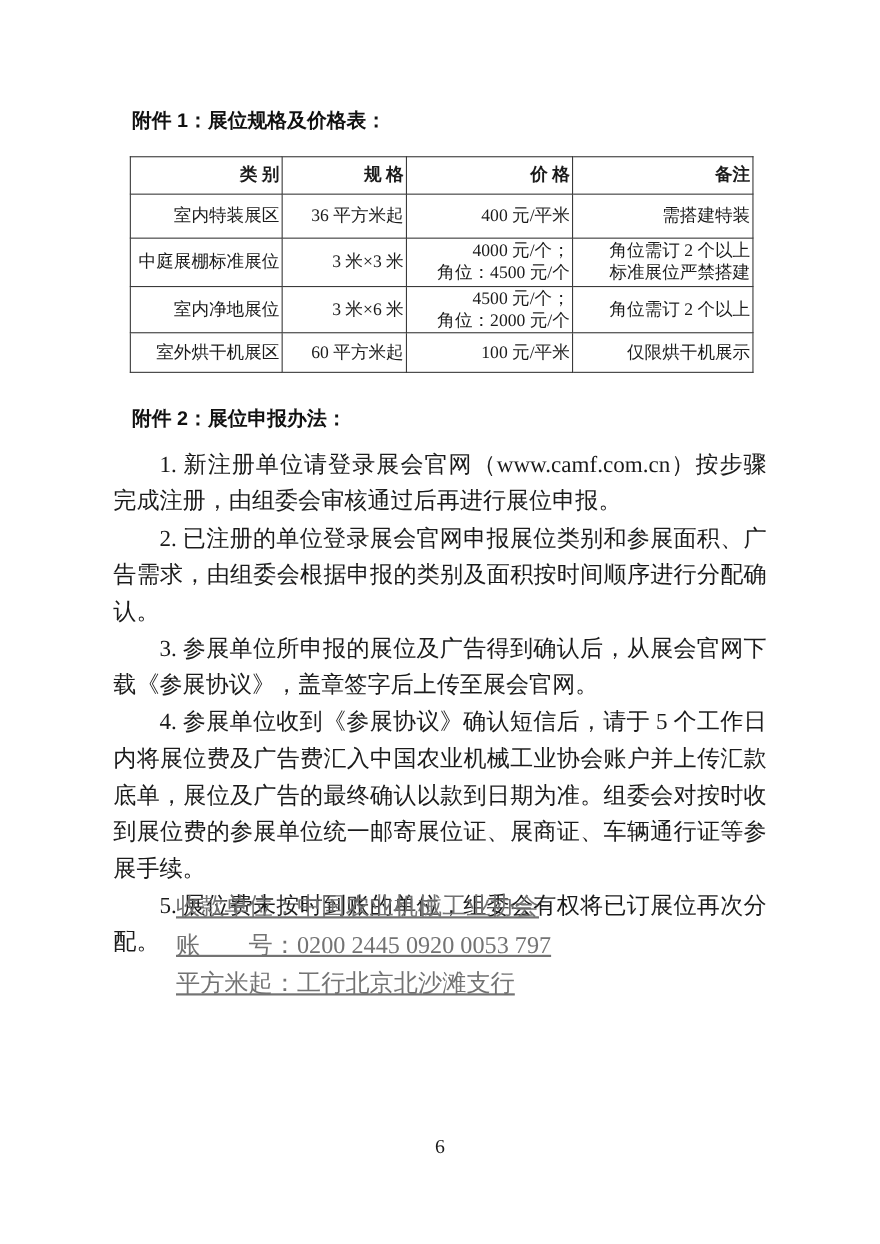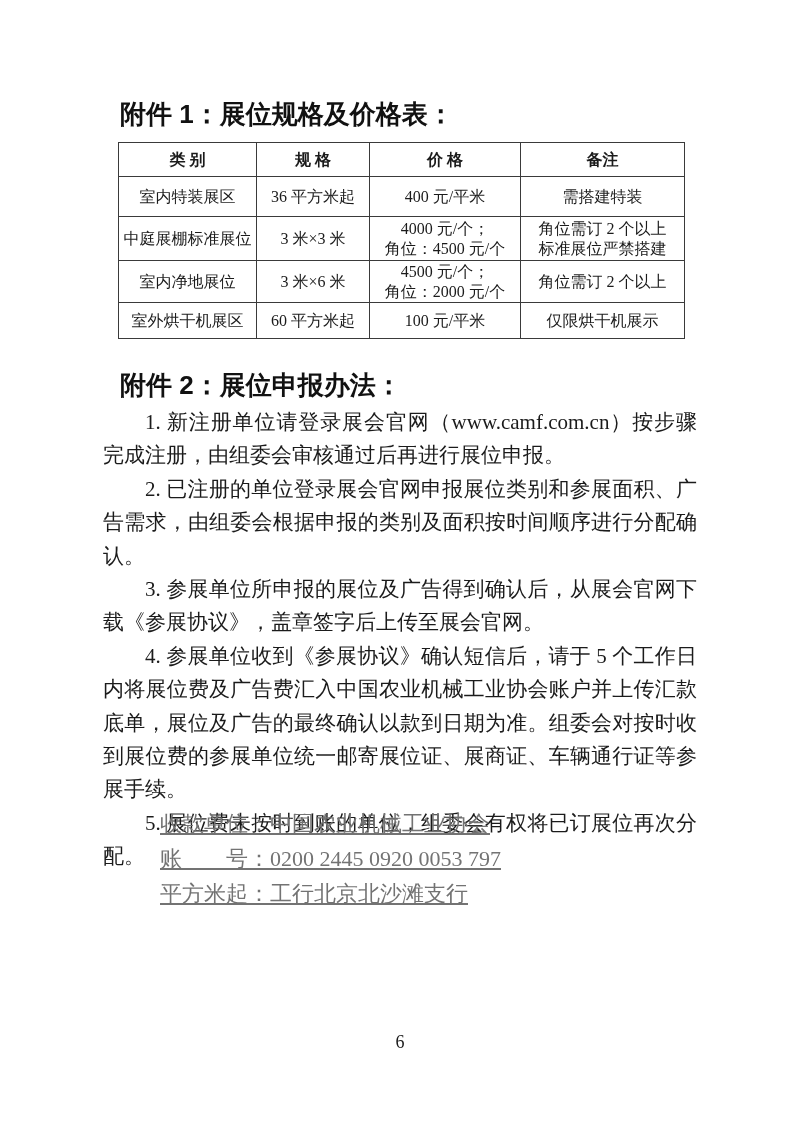--- a/index.html
+++ b/index.html
@@ -13,36 +13,36 @@
     width: 800px; height: 1131px;
     background: #ffffff;
     color: #1b1b1b;
     overflow: hidden;
   }
   .heading {
     position: absolute;
     left: 120px;
     font-family: "Liberation Sans", "DejaVu Sans", sans-serif;
     font-weight: bold;
-    font-size: 26px;
+    font-size: 18px;
     color: #111111;
   }
   .attachment1-title { top: 97px; }
   .attachment2-title { top: 368px; }
 
   .price-table {
     position: absolute;
     left: 118px; top: 142px;
     width: 566px;
     border-collapse: collapse;
     table-layout: fixed;
   }
   .price-table th, .price-table td {
     border: 1px solid #3a3a3a;
-    text-align: center;
+    text-align: right;
     vertical-align: middle;
     font-size: 16px;
     line-height: 1.22;
     white-space: pre-line;
     padding: 1px 2px;
     color: #1b1b1b;
     font-family: "Liberation Serif", "DejaVu Serif", serif;
   }
   .price-table th { font-weight: bold; }
   tr.r-head { height: 34px; }

